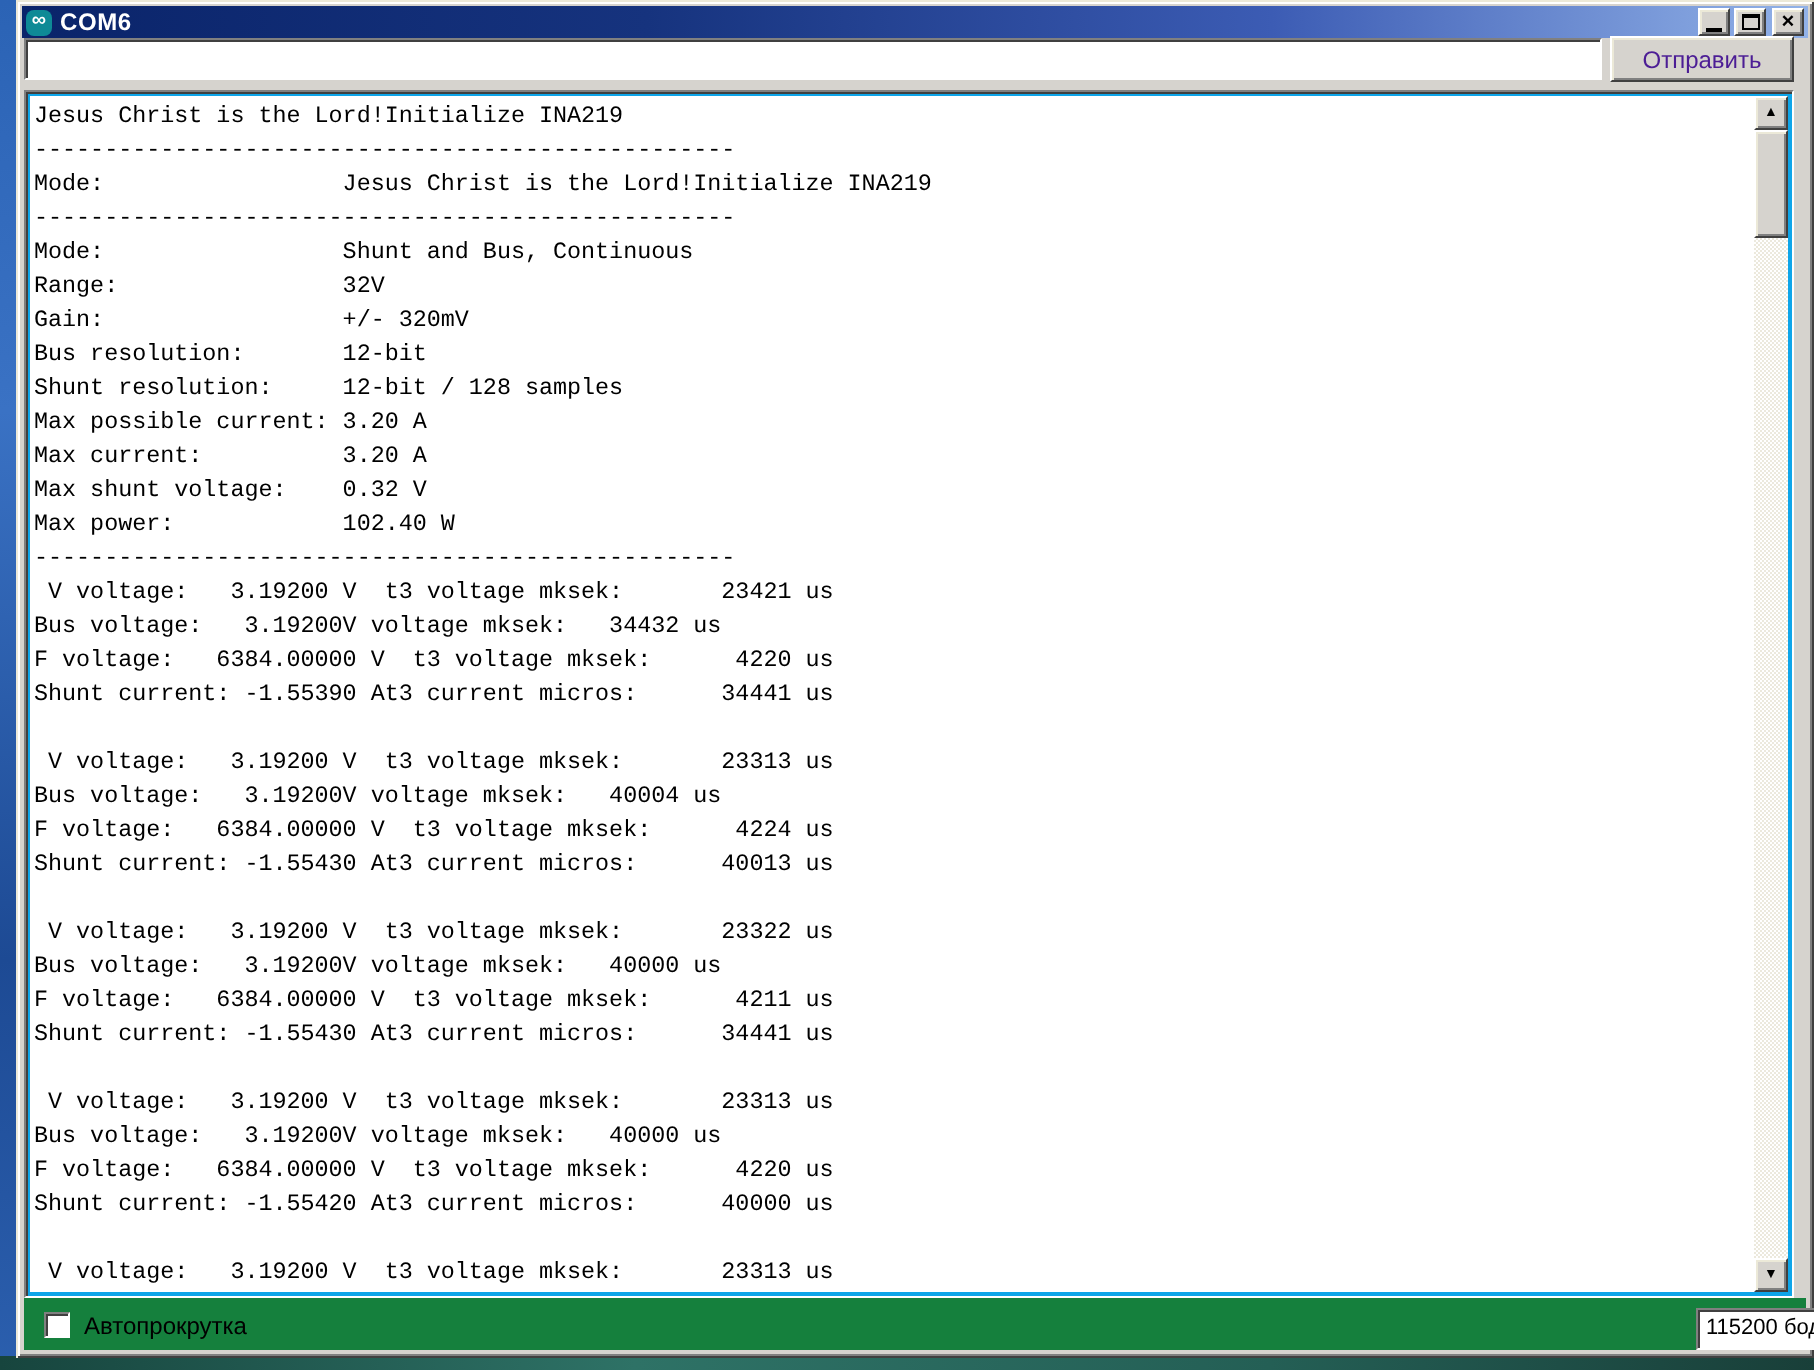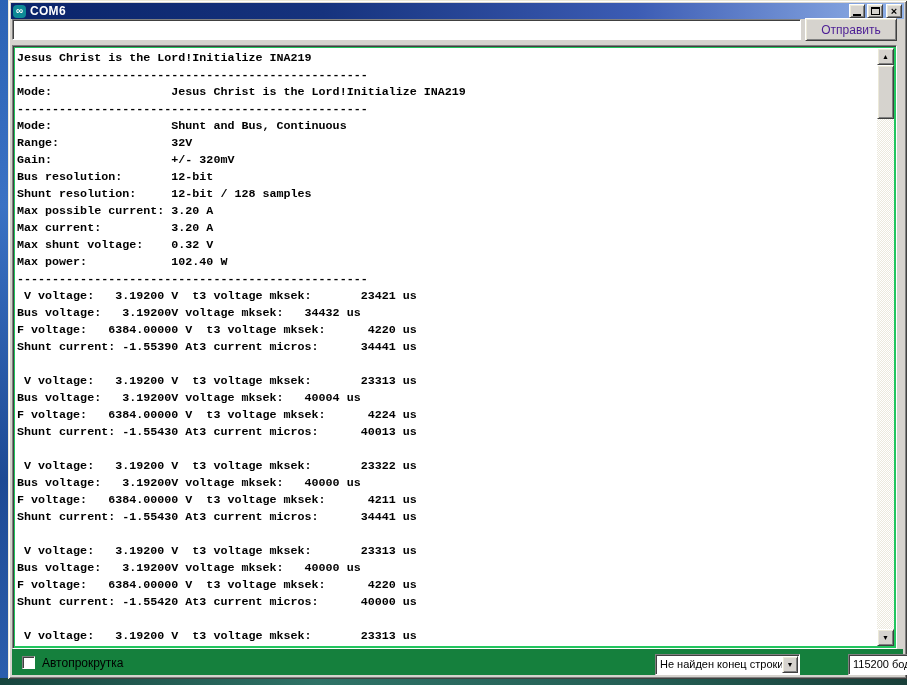--- a/index.html
+++ b/index.html
@@ -37,21 +37,21 @@
   .send-input { position:absolute; left:4px; top:19px; width:789px; height:21px;
                 border:1px solid; border-color:#808080 #fff #fff #808080;
                 box-shadow: inset 1px 1px 0 #404040; background:#fff; padding:2px 4px;
                 font-family:"Liberation Sans",sans-serif; font-size:12px; outline:none; }
   .send-btn { position:absolute; left:797px; top:18px; width:92px; height:23px;
               display:flex; align-items:center; justify-content:center;
               font-size:12px; color:#4c1d95; cursor:default; }
 
   .term-frame { position:absolute; left:4px; top:45px; width:885px; height:604px;
                 border:1px solid; border-color:#808080 #fff #fff #808080;
-                box-shadow: inset 1px 1px 0 #404040; background:#22c55e;font-weight:bold; }
+                box-shadow: inset 1px 1px 0 #404040; background:#0ea5e9; }
   .term-view { position:absolute; left:2px; top:2px; right:19px; bottom:2px; overflow:hidden; background:#fff; }
   .term-text { font-family:"Liberation Mono","DejaVu Sans Mono",monospace; font-size:11.7px;
                line-height:17px; color:#000; white-space:pre; padding:2px 0 0 2px; }
 
   .vscroll { position:absolute; top:2px; right:2px; bottom:2px; width:17px;
              background:#f3f1e8;
              background-image:conic-gradient(#ffffff 25%, #ece9dd 25% 50%, #ffffff 50% 75%, #ece9dd 75%);
              background-size:2px 2px; }
   .sb-btn { position:absolute; left:0; width:17px; height:17px; display:flex; align-items:center;
             justify-content:center; font-size:7px; color:#000; }
@@ -144,26 +144,20 @@
       <div class="sb-btn sb-down raised">
         <span>▼</span>
       </div>
     </div>
   </div>
 
   <div class="statusbar">
     <div class="chk-box sunken"></div>
     <div class="chk-label">Автопрокрутка</div>
 
-    <div class="combo combo-1">
-      <span class="combo-text">Не найден конец строки</span>
-      <div class="combo-btn raised">
-        <span>▼</span>
-      </div>
-    </div>
 
     <div class="combo combo-2">
       <span class="combo-text">115200 бод</span>
       <div class="combo-btn raised">
         <span>▼</span>
       </div>
     </div>
   </div>
 
 </div>

